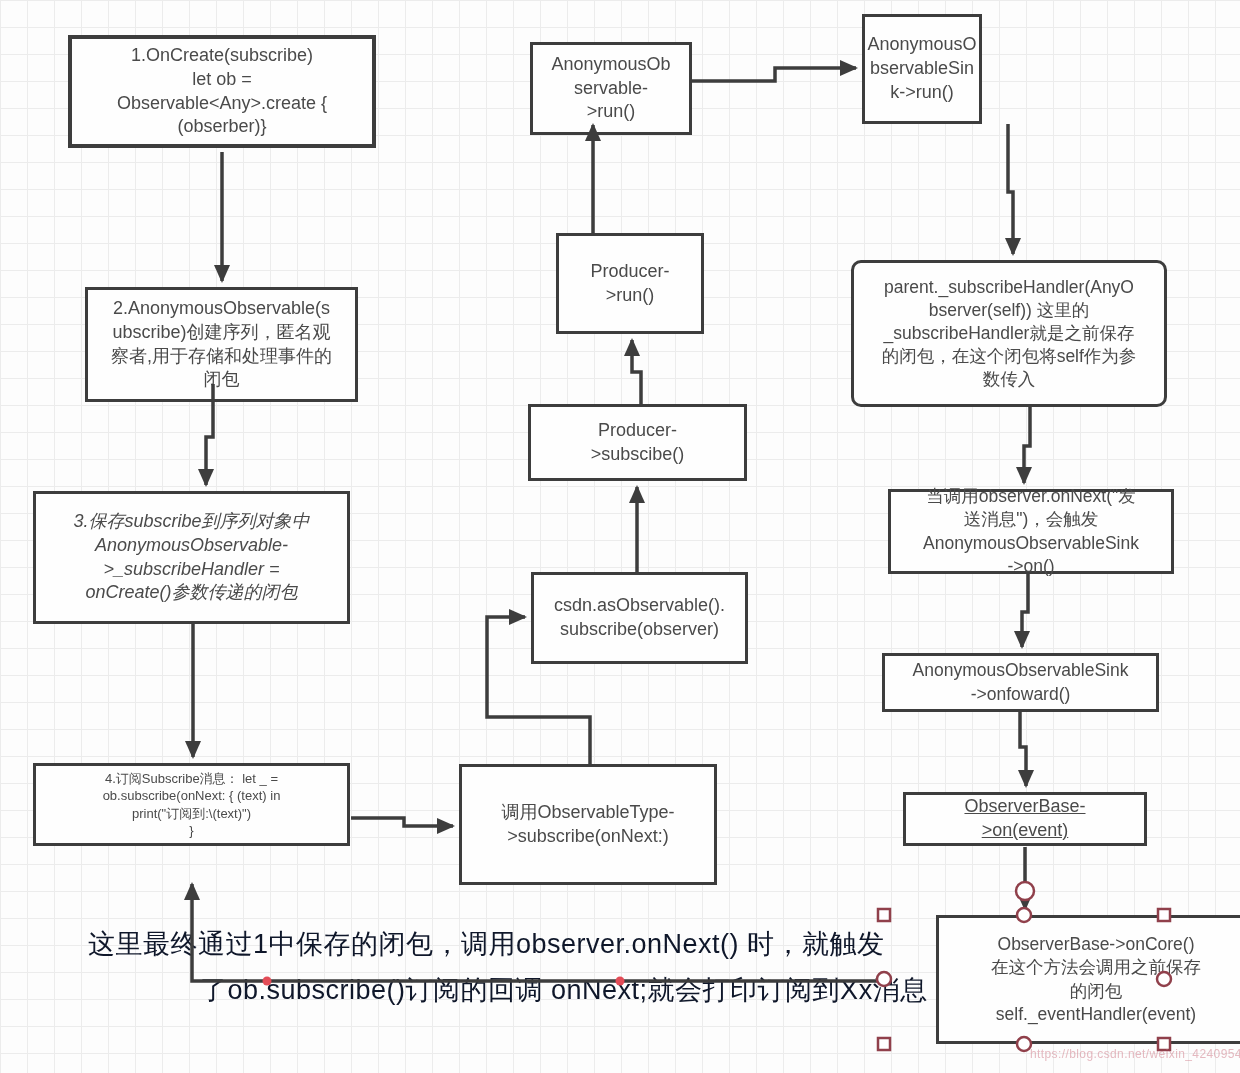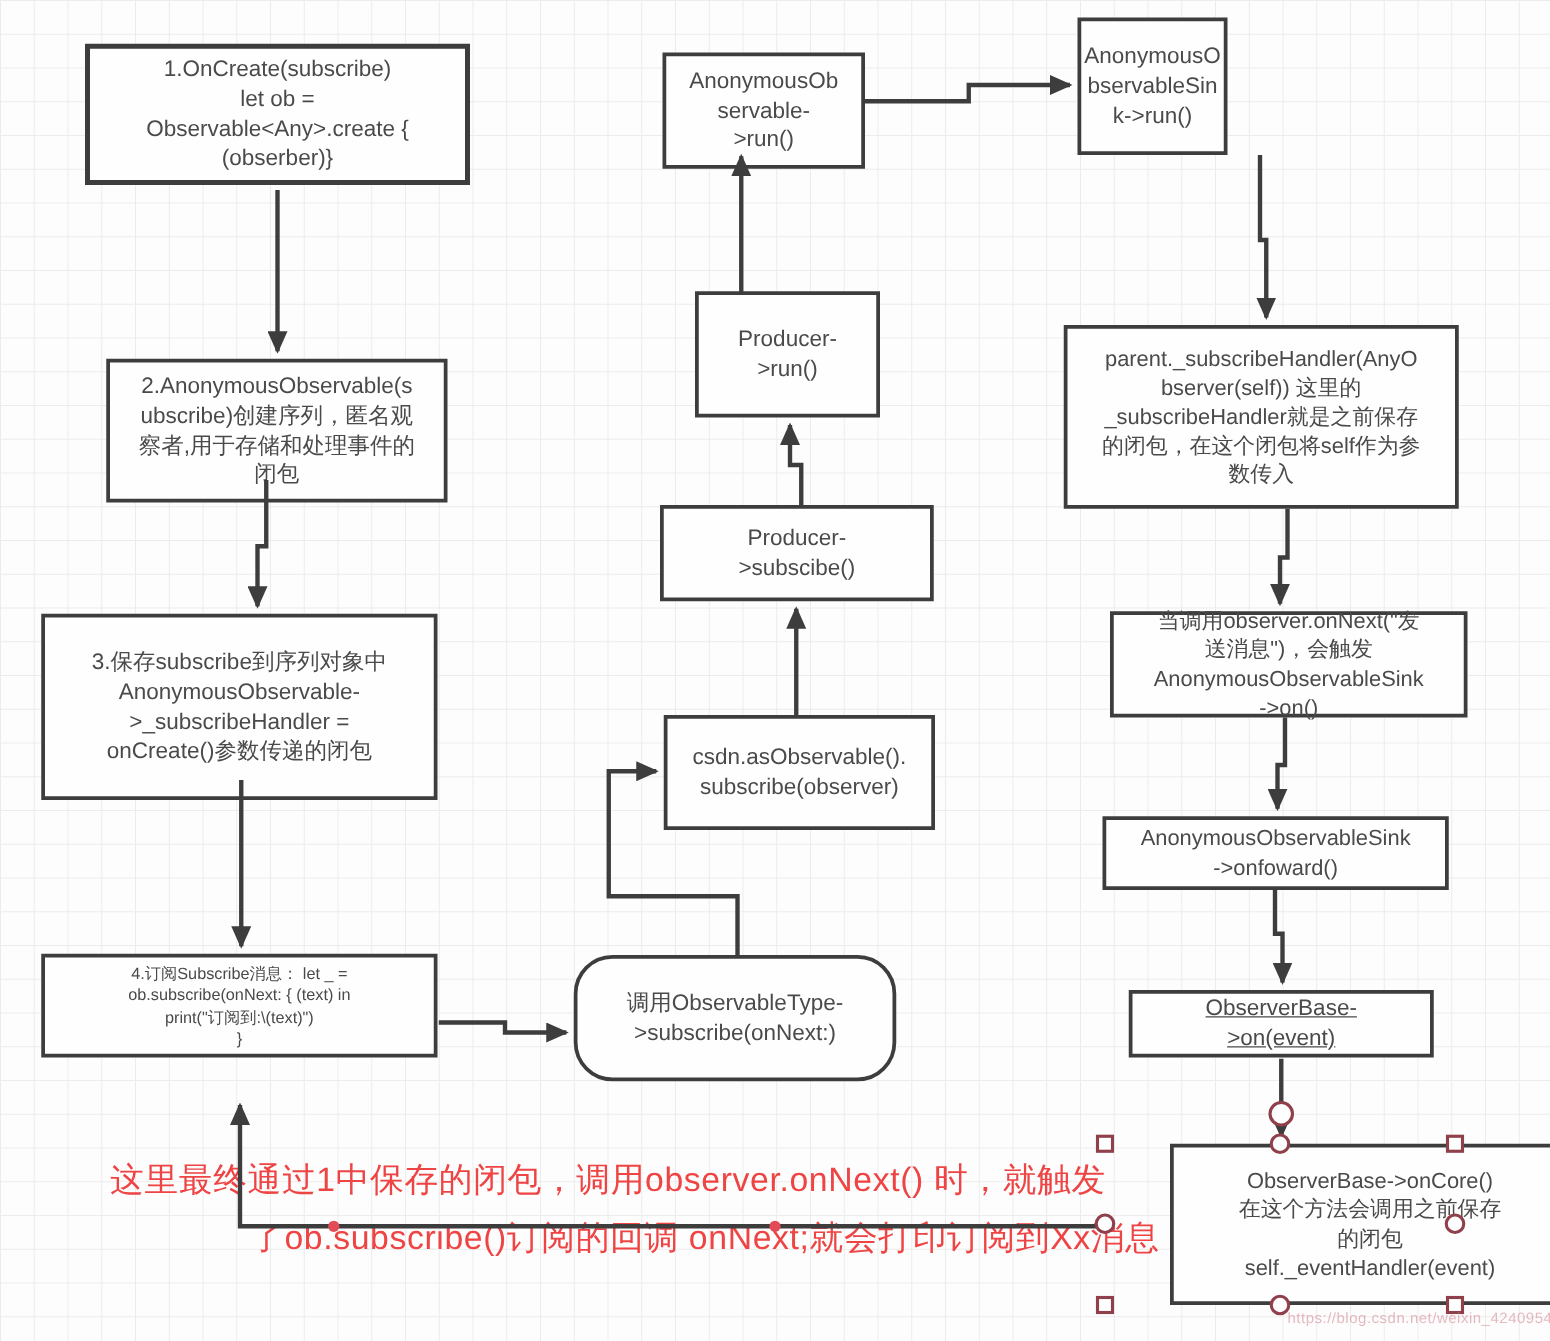--- a/index.html
+++ b/index.html
@@ -23,39 +23,39 @@
     line-height:1.32;
     font-size:18px;
     box-sizing:border-box;
     z-index:2;
   }
   .fs17{font-size:17.5px;}
   .bw4{border-width:4px;text-align:center;}
   
   #box1{left:68px;top:35px;width:308px;height:113px;}
   #box2{left:85px;top:287px;width:273px;height:115px;}
-  #box3{left:33px;top:491px;width:317px;height:149px;}
+  #box3{left:33px;top:491px;width:317px;height:133px;font-style:italic;}
   #box4{left:33px;top:763px;width:317px;height:83px;font-size:13px;}
   
   #anonObsRun{left:530px;top:42px;width:162px;height:93px;}
   #producerRun{left:556px;top:233px;width:148px;height:101px;}
   #producerSubscribe{left:528px;top:404px;width:219px;height:77px;}
   #selfAsObservable{left:531px;top:572px;width:217px;height:92px;}
-  #callObservableType{left:459px;top:764px;width:258px;height:101px;border-radius:31px;}
+  #callObservableType{left:459px;top:764px;width:258px;height:121px;}
   
   #sinkRun{left:862px;top:14px;width:120px;height:110px;}
-  #parentHandler{left:851px;top:260px;width:316px;height:147px;}
+  #parentHandler{left:851px;top:260px;width:316px;height:147px;border-radius:10px;}
   #whenOnNext{left:888px;top:489px;width:286px;height:85px;}
   #onfoward{left:882px;top:653px;width:277px;height:59px;}
   #observerBaseOn{left:903px;top:792px;width:244px;height:54px;text-decoration:underline;}
   #onCore{left:936px;top:915px;width:320px;height:129px;}
 
   .red-note{
     position:absolute;
-    color:#ef4444;
+    color:#0f172a;
     font-size:27px;
     white-space:nowrap;
     z-index:1;
     letter-spacing:0.5px;
   }
   #redLine1{left:88px;top:926px;}
   #redLine2{left:200px;top:972px;}
 
   #watermark{
     position:absolute;left:1030px;top:1047px;

